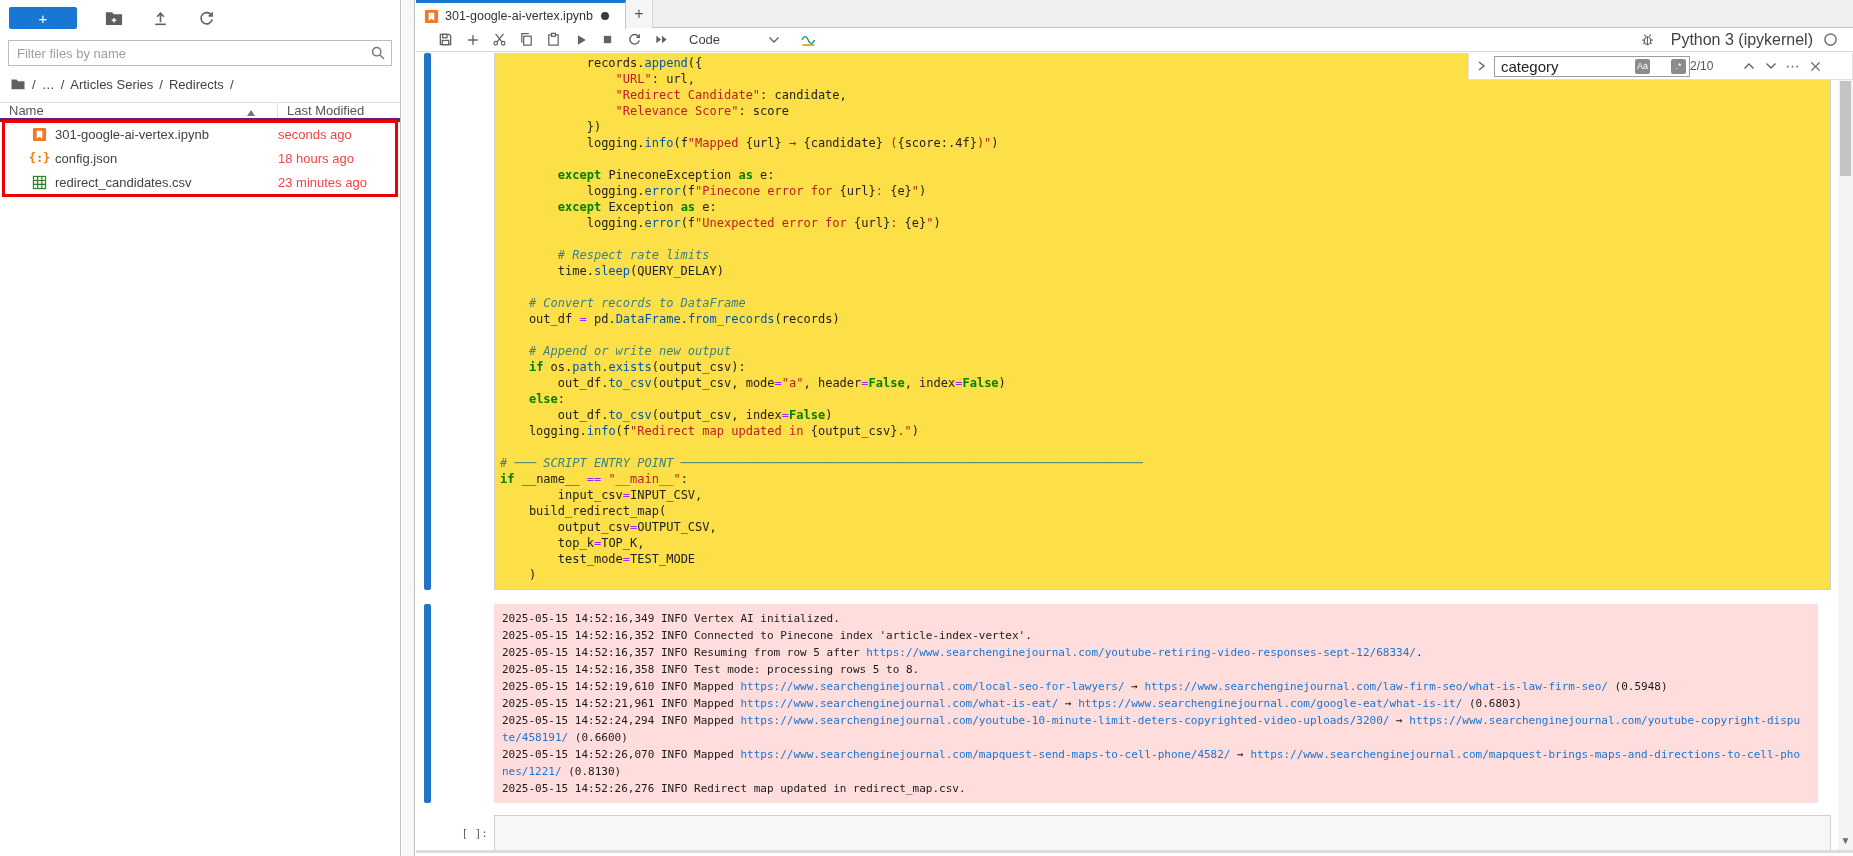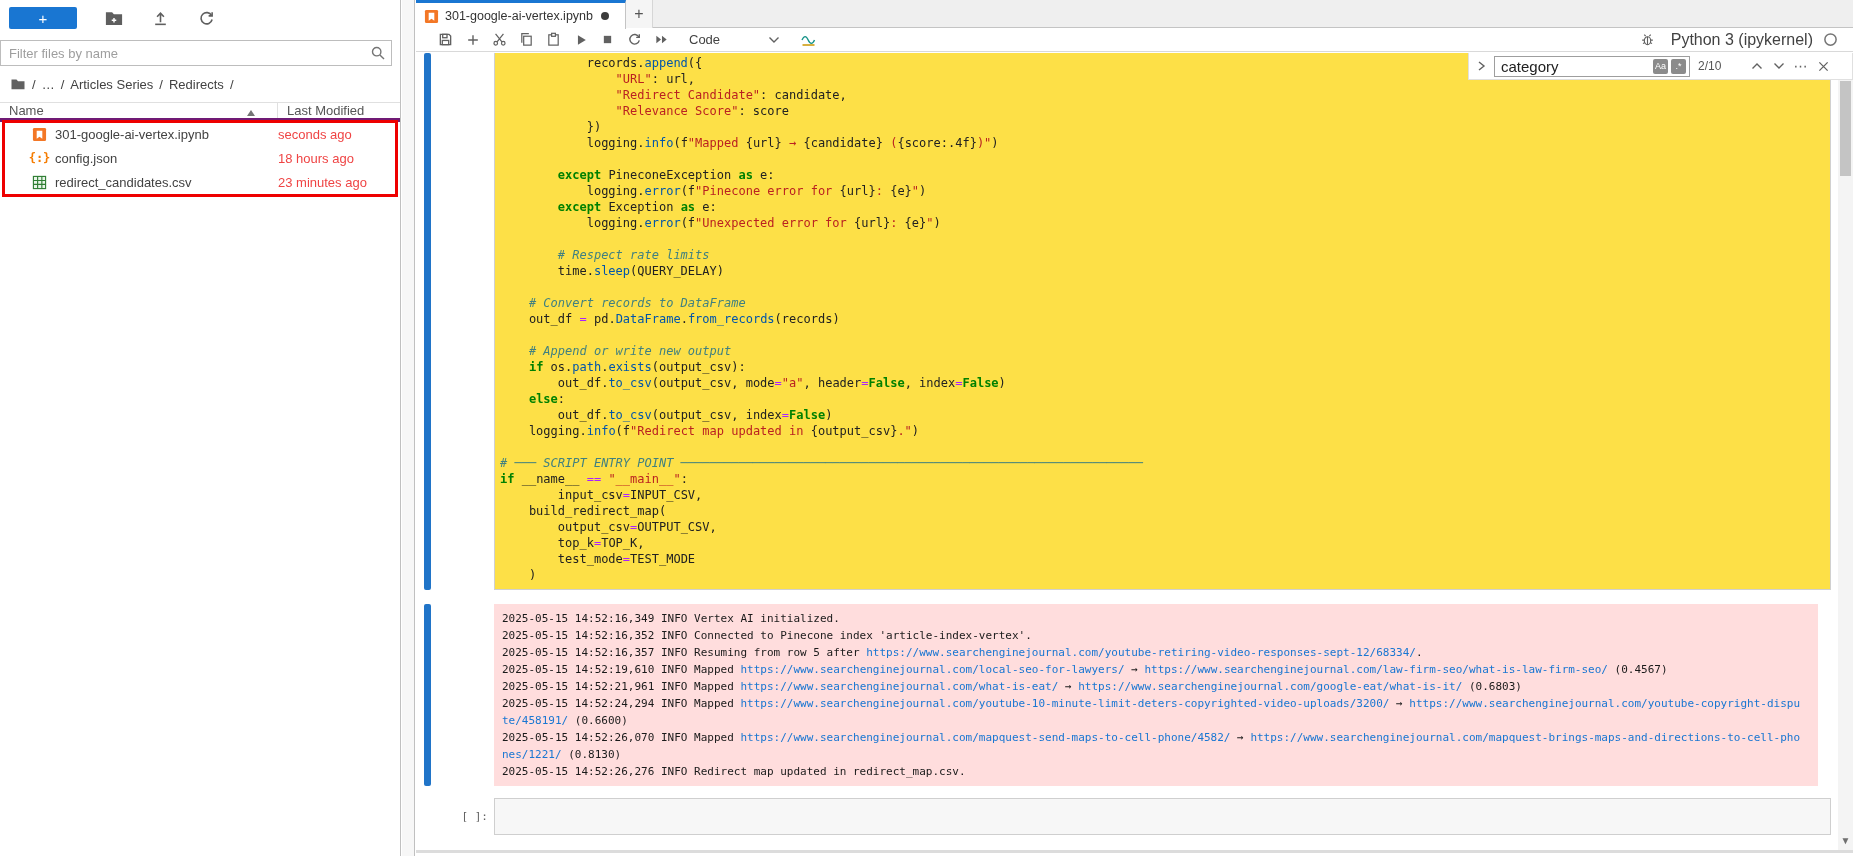--- a/index.html
+++ b/index.html
@@ -8,21 +8,21 @@
          font-family:"Liberation Sans", sans-serif; overflow:hidden; }
 
   
   .filebrowser { position:absolute; left:0; top:0; width:401px; height:856px;
                  background:#fff; border-right:1px solid #c0c0c0; }
   .fb-toolbar { height:36px; display:flex; align-items:center; padding-left:9px; }
   .new-btn { width:68px; height:22px; background:#1976d2; border-radius:2px; color:#fff;
              font-size:15px; display:flex; align-items:center; justify-content:center; cursor:pointer; }
   .fb-tb-icon { width:18px; height:18px; margin-left:28px; display:flex; align-items:center;
                 justify-content:center; cursor:pointer; }
-  .fb-filter { margin:4px 8px 0 0; position:relative; height:26px; }
+  .fb-filter { margin:4px 8px 0 8px; position:relative; height:26px; }
   .fb-filter input { width:100%; height:26px; border:1px solid #bdbdbd; padding:0 28px 0 8px;
                      font-size:13px; color:#616161; font-family:"Liberation Sans",sans-serif; outline:none; }
   .fb-filter input::placeholder { color:#9e9e9e; }
   .fb-filter .mag { position:absolute; right:6px; top:5px; }
   .fb-crumbs { height:36px; display:flex; align-items:center; padding-left:10px; gap:6px;
                font-size:13px; color:#424242; }
   .crumb { cursor:pointer; }
   .fb-header { display:flex; height:20px; border-top:1px solid #e0e0e0; border-bottom:4px solid #701a75;
                font-size:13px; color:#555; align-items:center; }
   .col-name { width:278px; position:relative; padding-left:9px; border-right:1px solid #e0e0e0; height:100%;
@@ -65,23 +65,23 @@
   .search-bar { position:absolute; top:53px; right:0; width:385px; height:27px; background:#fff;
                 border:1px solid #e0e0e0; border-top:none; display:flex; align-items:center;
                 padding:0 8px; z-index:6; }
   .search-input-wrap { position:relative; width:196px; height:21px; border:1px solid #9e9e9e;
                        margin-left:8px; background:#fff; }
   .search-input-wrap input { width:100%; height:100%; border:none; outline:none; padding:0 44px 0 6px;
                              font-size:15px; color:#212121; font-family:"Liberation Sans",sans-serif; }
   .sopt { position:absolute; top:2px; width:15px; height:15px; background:#8b8b8b; border-radius:2px;
           color:#fff; font-size:9px; display:flex; align-items:center; justify-content:center; cursor:pointer;
           font-family:"Liberation Sans",sans-serif; }
-  .sopt.case { right:21px; }
+  .sopt.case { right:39px; }
   .sopt.regex { right:3px; }
-  .search-count { font-size:12px; color:#555; margin-left:8px; width:34px; }
+  .search-count { font-size:12px; color:#555; margin-left:0; width:34px; }
   .s-ico { width:22px; height:20px; display:flex; align-items:center; justify-content:center;
            cursor:pointer; color:#616161; }
   .s-ico.first { margin-left:14px; }
   .dots { font-size:14px; color:#616161; letter-spacing:1px; }
 
   
   .cells { position:absolute; top:53px; left:0; right:15px; bottom:0; overflow:hidden; }
   .cellrow { display:flex; align-items:stretch; }
   .collapser { width:7px; margin-left:8px; background:#2074c8; border-radius:2px; cursor:pointer; }
   .collapser.ghost { background:transparent; cursor:default; }
@@ -416,21 +416,22 @@
           </div>
       </div>
 
       <div class="cellrow cell-out">
         <div class="collapser"></div>
         <div class="promptcol"></div>
         <div class="outbox" id="output-box">
             <div class="out-line"><span>2025-05-15 14:52:16,349 INFO Vertex AI initialized.</span></div>
             <div class="out-line"><span>2025-05-15 14:52:16,352 INFO Connected to Pinecone index 'article-index-vertex'.</span></div>
             <div class="out-line"><span>2025-05-15 14:52:16,357 INFO Resuming from row 5 after </span><span class="out-a">https://www.searchenginejournal.com/youtube-retiring-video-responses-sept-12/68334/</span><span>.</span></div>
-            <div class="out-line"><span>2025-05-15 14:52:19,610 INFO Mapped </span><span class="out-a">https://www.searchenginejournal.com/local-seo-for-lawyers/</span><span> → </span><span class="out-a">https://www.searchenginejournal.com/law-firm-seo/what-is-law-firm-seo/</span><span> (0.4567)</span></div>
+            <div class="out-line"><span>2025-05-15 14:52:16,358 INFO Test mode: processing rows 5 to 8.</span></div>
+            <div class="out-line"><span>2025-05-15 14:52:19,610 INFO Mapped </span><span class="out-a">https://www.searchenginejournal.com/local-seo-for-lawyers/</span><span> → </span><span class="out-a">https://www.searchenginejournal.com/law-firm-seo/what-is-law-firm-seo/</span><span> (0.5948)</span></div>
             <div class="out-line"><span>2025-05-15 14:52:21,961 INFO Mapped </span><span class="out-a">https://www.searchenginejournal.com/what-is-eat/</span><span> → </span><span class="out-a">https://www.searchenginejournal.com/google-eat/what-is-it/</span><span> (0.6803)</span></div>
             <div class="out-line"><span>2025-05-15 14:52:24,294 INFO Mapped </span><span class="out-a">https://www.searchenginejournal.com/youtube-10-minute-limit-deters-copyrighted-video-uploads/3200/</span><span> → </span><span class="out-a">https://www.searchenginejournal.com/youtube-copyright-dispu</span></div>
             <div class="out-line"><span class="out-a">te/458191/</span><span> (0.6600)</span></div>
             <div class="out-line"><span>2025-05-15 14:52:26,070 INFO Mapped </span><span class="out-a">https://www.searchenginejournal.com/mapquest-send-maps-to-cell-phone/4582/</span><span> → </span><span class="out-a">https://www.searchenginejournal.com/mapquest-brings-maps-and-directions-to-cell-pho</span></div>
             <div class="out-line"><span class="out-a">nes/1221/</span><span> (0.8130)</span></div>
             <div class="out-line"><span>2025-05-15 14:52:26,276 INFO Redirect map updated in redirect_map.csv.</span></div>
           </div>
       </div>
 
       <div class="cellrow cell-empty">

